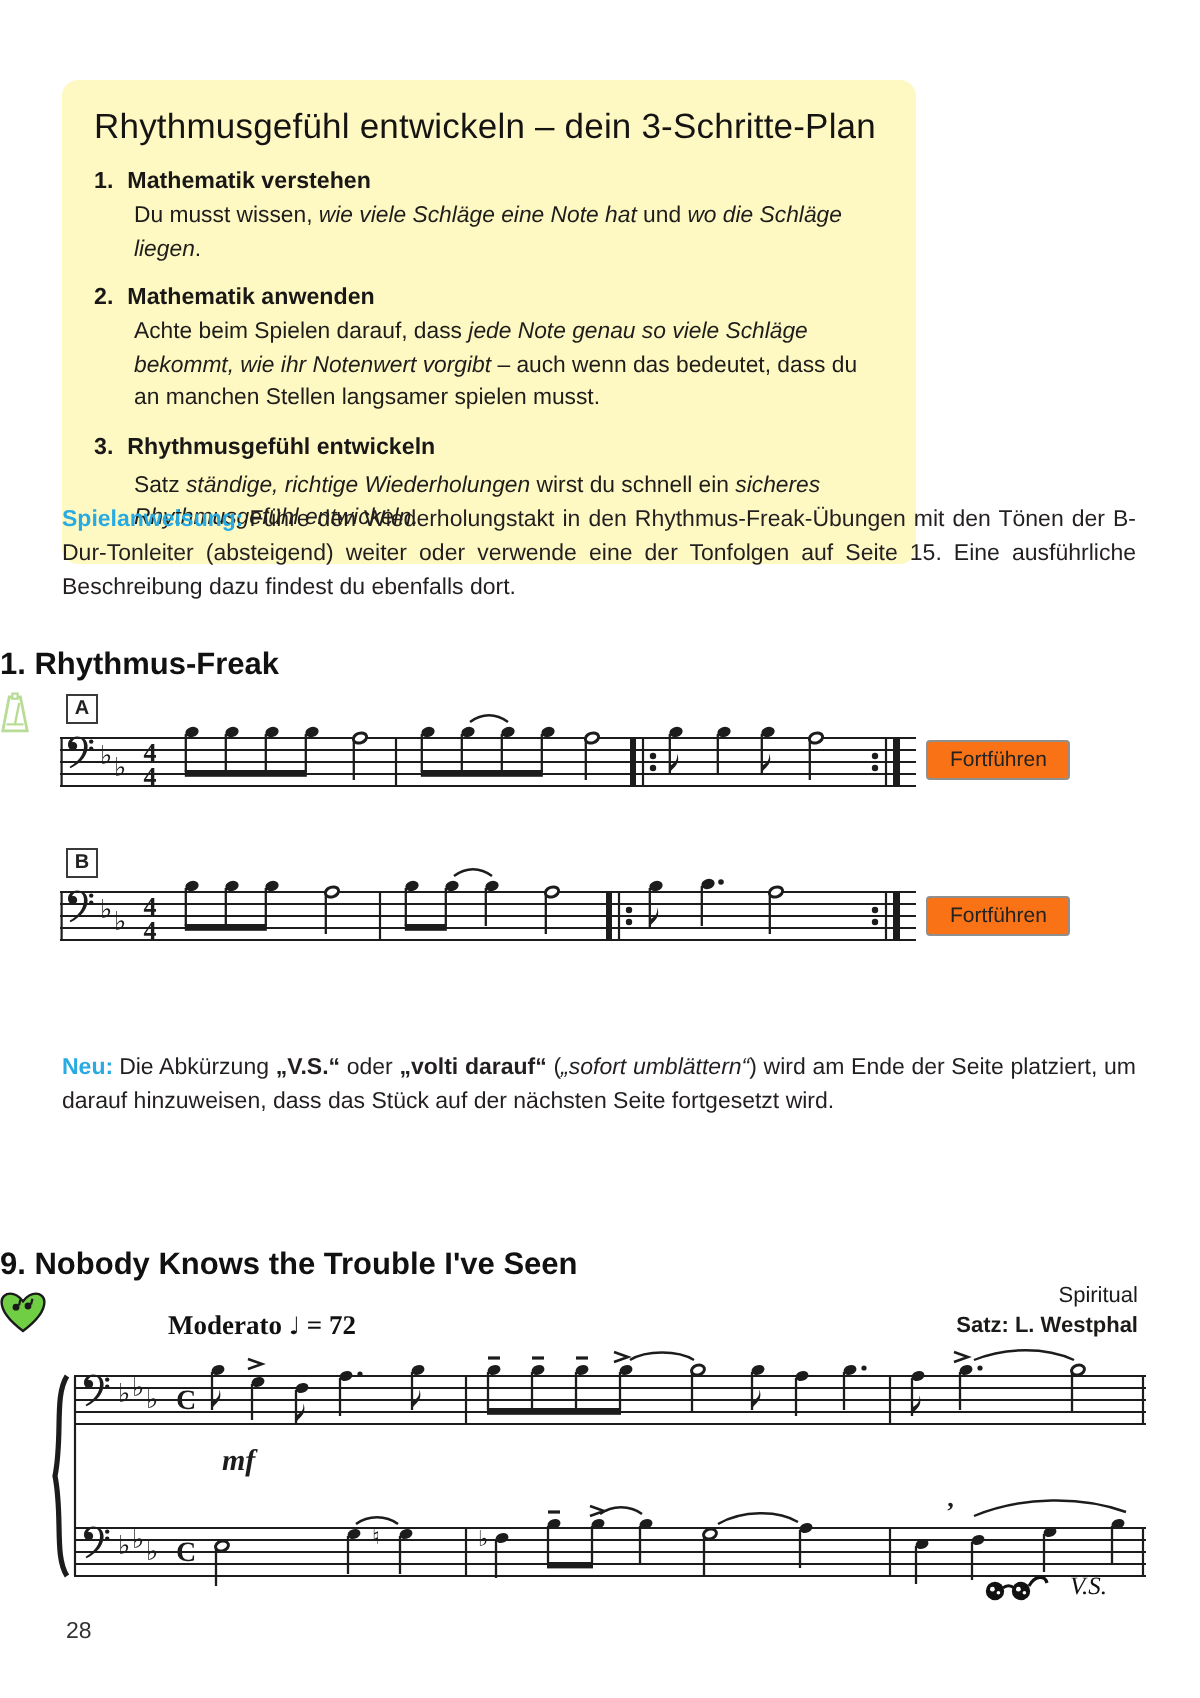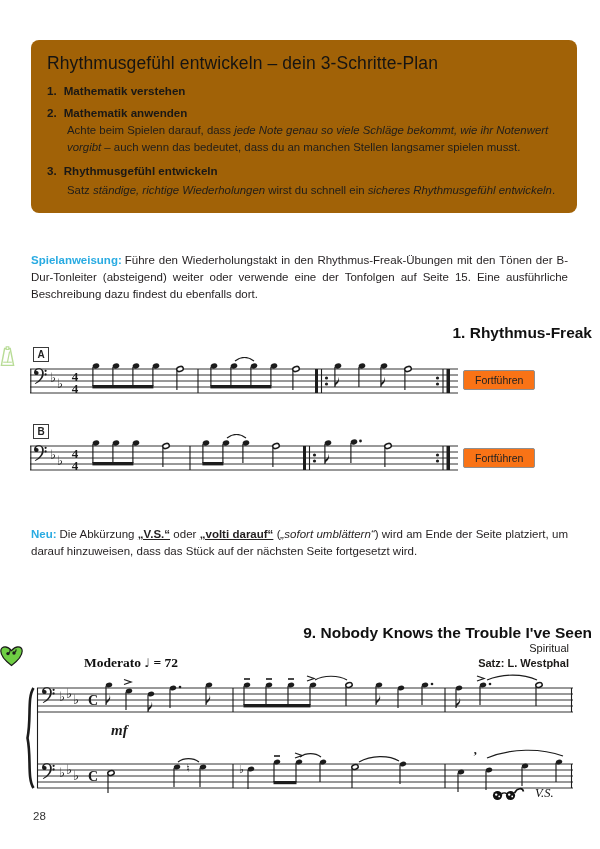--- a/index.html
+++ b/index.html
@@ -1,34 +1,34 @@
 <!DOCTYPE html>
 <html><head>
 <meta charset="utf-8">
 <style>
   html,body{margin:0;padding:0;}
   body{width:600px;height:849px;background:#ffffff;font-family:"Liberation Sans",sans-serif;color:#222020;}
   .page{position:relative;width:600px;height:849px;overflow:hidden;background:#fff;}
   .it{font-style:italic;}
-  .bd{font-weight:bold;text-decoration:underline;}
+  .bd{font-weight:bold;}
 
   
-  .green-box{position:absolute;left:31px;top:40px;width:546px;box-sizing:border-box;
-    background:#a16207;border-radius:8px;padding:13px 18px 14px 16px;}
+  .green-box{position:absolute;left:31px;top:40px;width:427px;box-sizing:border-box;
+    background:#fef9c3;border-radius:8px;padding:13px 18px 14px 16px;}
   .green-box h1{margin:0 0 10px 0;font-size:17.5px;font-weight:500;color:#161412;letter-spacing:.1px;}
   .plan-item{margin:0 0 9px 0;}
   .plan-head{display:flex;gap:7px;font-size:11.6px;font-weight:bold;color:#1a1816;margin-bottom:3px;}
   .plan-body{margin-left:20px;font-size:11.4px;line-height:1.45;color:#1f1d1b;}
 
   
   .para{position:absolute;left:31px;width:537px;font-size:11.5px;line-height:1.48;text-align:justify;color:#231f20;}
   .lbl{color:#29abe2;font-weight:bold;margin-right:3px;}
 
   
-  .piece-title{position:absolute;left:0;width:600px;text-align:right;font-size:15.5px;font-weight:bold;color:#111;}
+  .piece-title{position:absolute;left:0;width:600px;text-align:left;font-size:15.5px;font-weight:bold;color:#111;}
   .piece-title .ticon{vertical-align:-4px;margin-left:8px;}
 
   
   .rehearsal{position:absolute;width:14px;height:13px;border:1.2px solid #3a3a3a;background:#fff;
     font-size:10px;font-weight:bold;text-align:center;line-height:13px;color:#222;}
 
   .staff-svg{position:absolute;}
   .fort-btn{position:absolute;background:#f97316;border:1px solid #8f8f8f;border-radius:2px;
     font-family:"Liberation Sans",sans-serif;font-size:10.5px;color:#222;padding:3px 11px;cursor:pointer;}
 
@@ -66,20 +66,21 @@
 <div class="page">
 
   <div class="green-box">
     <h1>Rhythmusgefühl entwickeln – dein 3-Schritte-Plan</h1>
 
     <div class="plan-item">
       <div class="plan-head">
         <span>1.</span>
         <span>Mathematik verstehen</span>
       </div>
+      <div class="plan-body"><span>Du musst wissen, </span><span class="it">wie viele Schläge eine Note hat</span><span> und </span><span class="it">wo die Schläge liegen</span><span>.</span></div>
     </div>
 
     <div class="plan-item">
       <div class="plan-head">
         <span>2.</span>
         <span>Mathematik anwenden</span>
       </div>
       <div class="plan-body"><span>Achte beim Spielen darauf, dass </span><span class="it">jede Note genau so viele Schläge bekommt, wie ihr Notenwert vorgibt</span><span> – auch wenn das bedeutet, dass du an manchen Stellen langsamer spielen musst.</span></div>
     </div>
 

